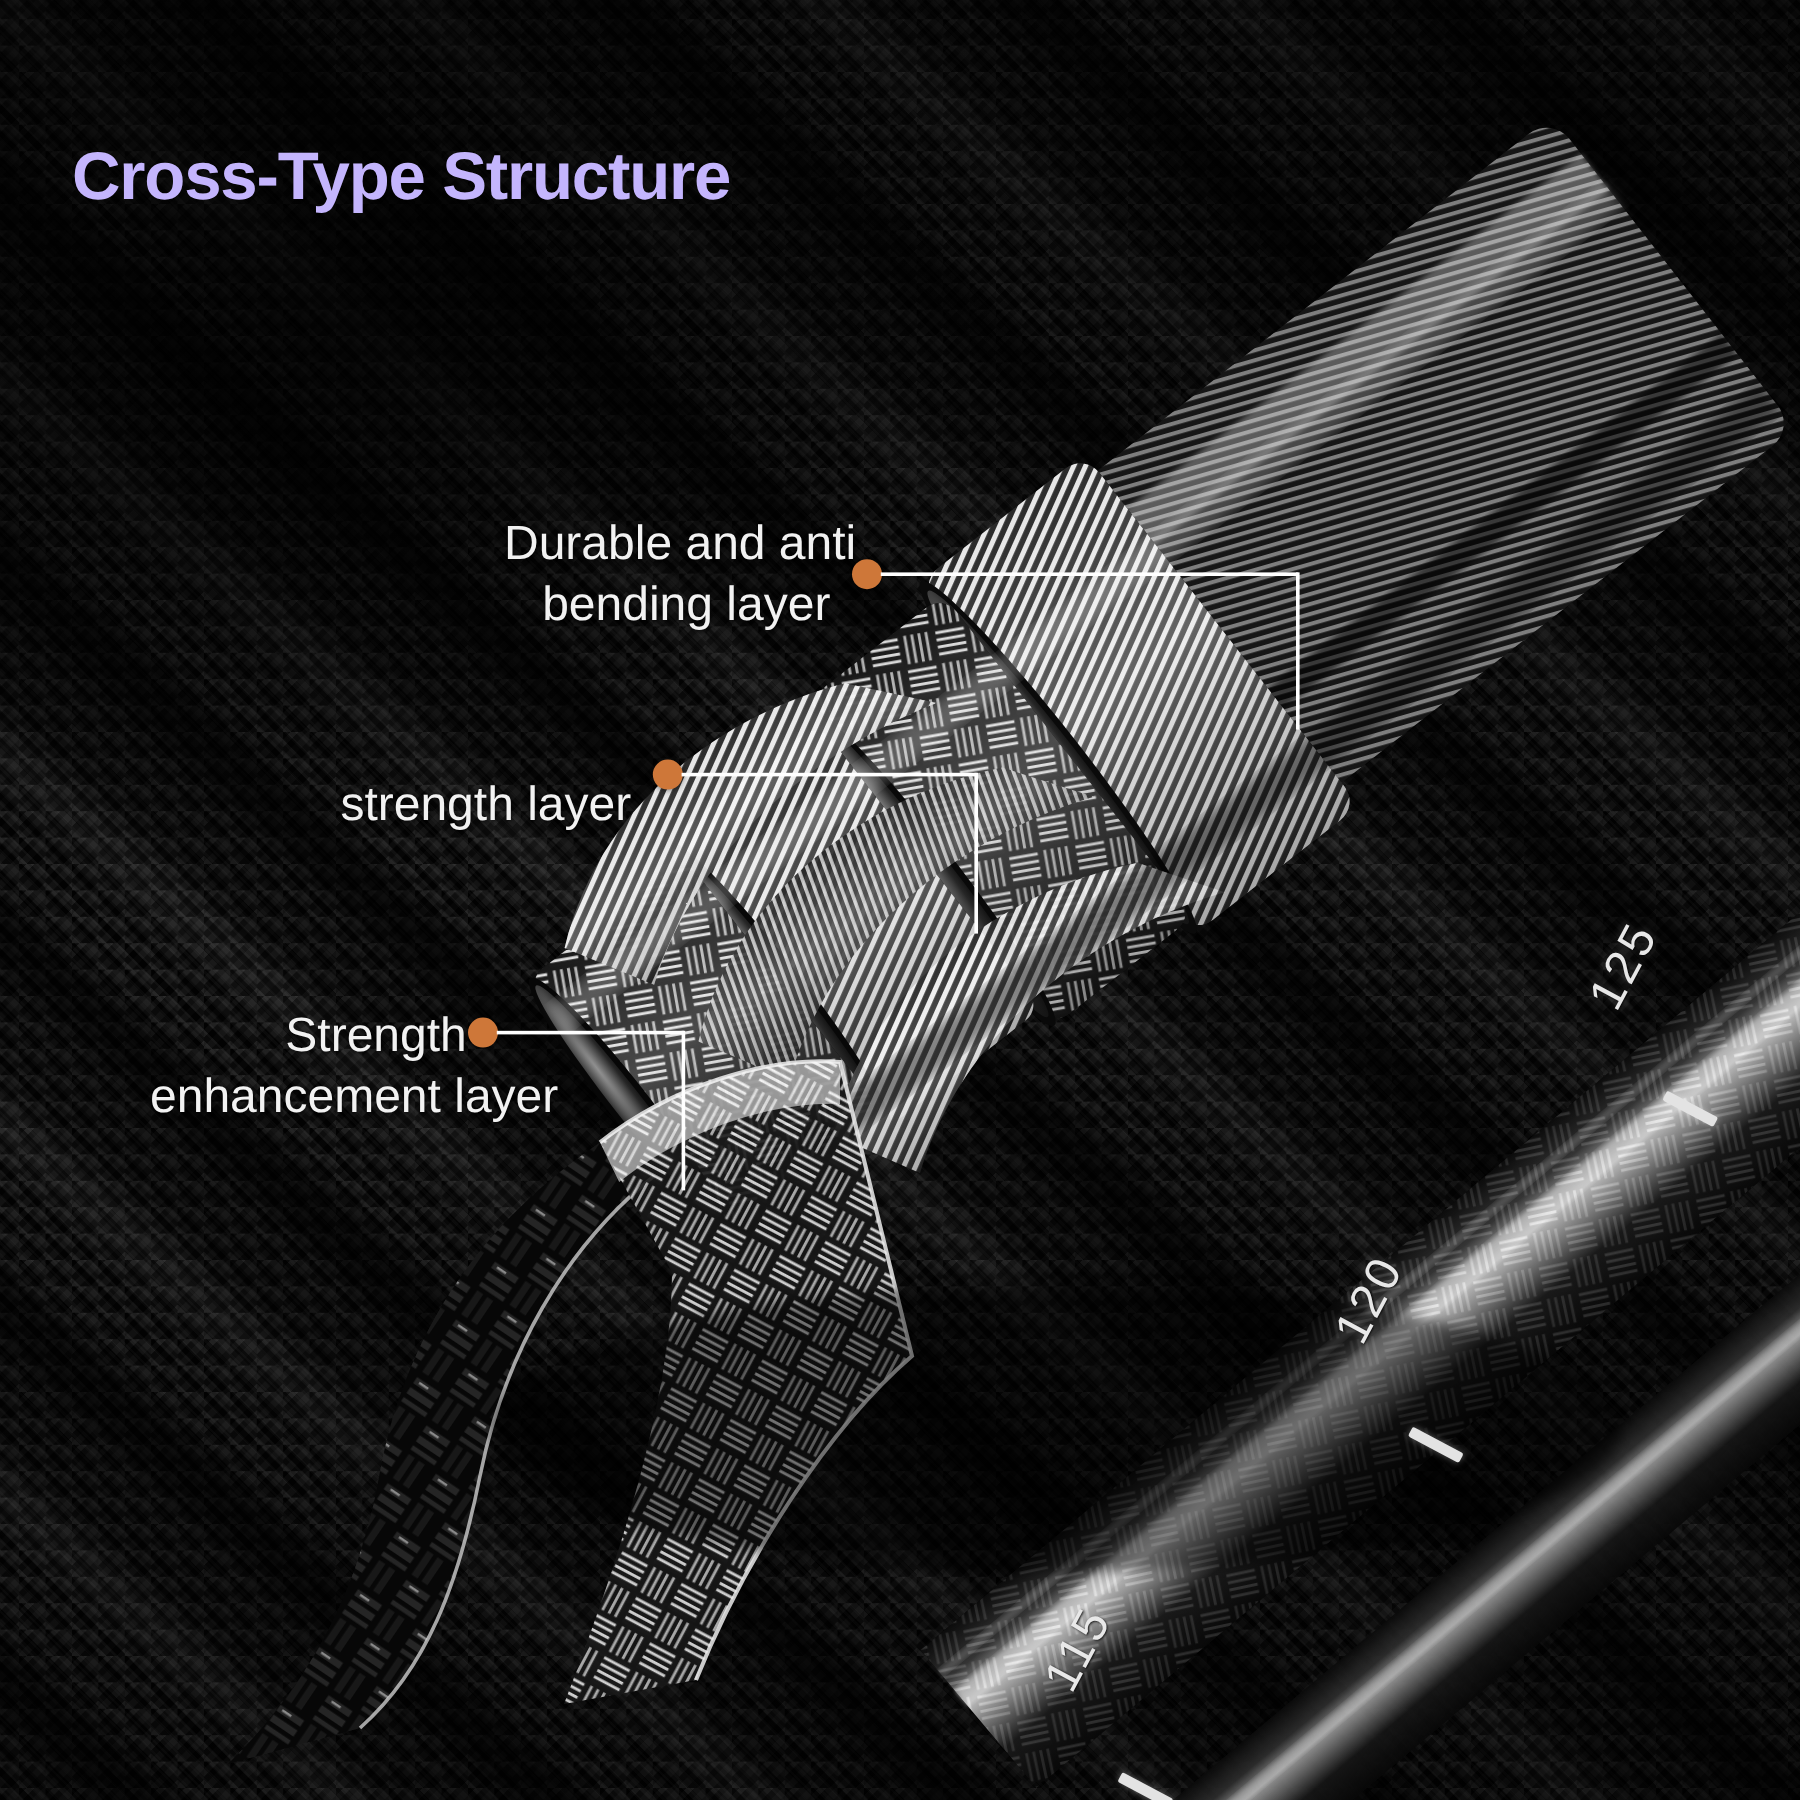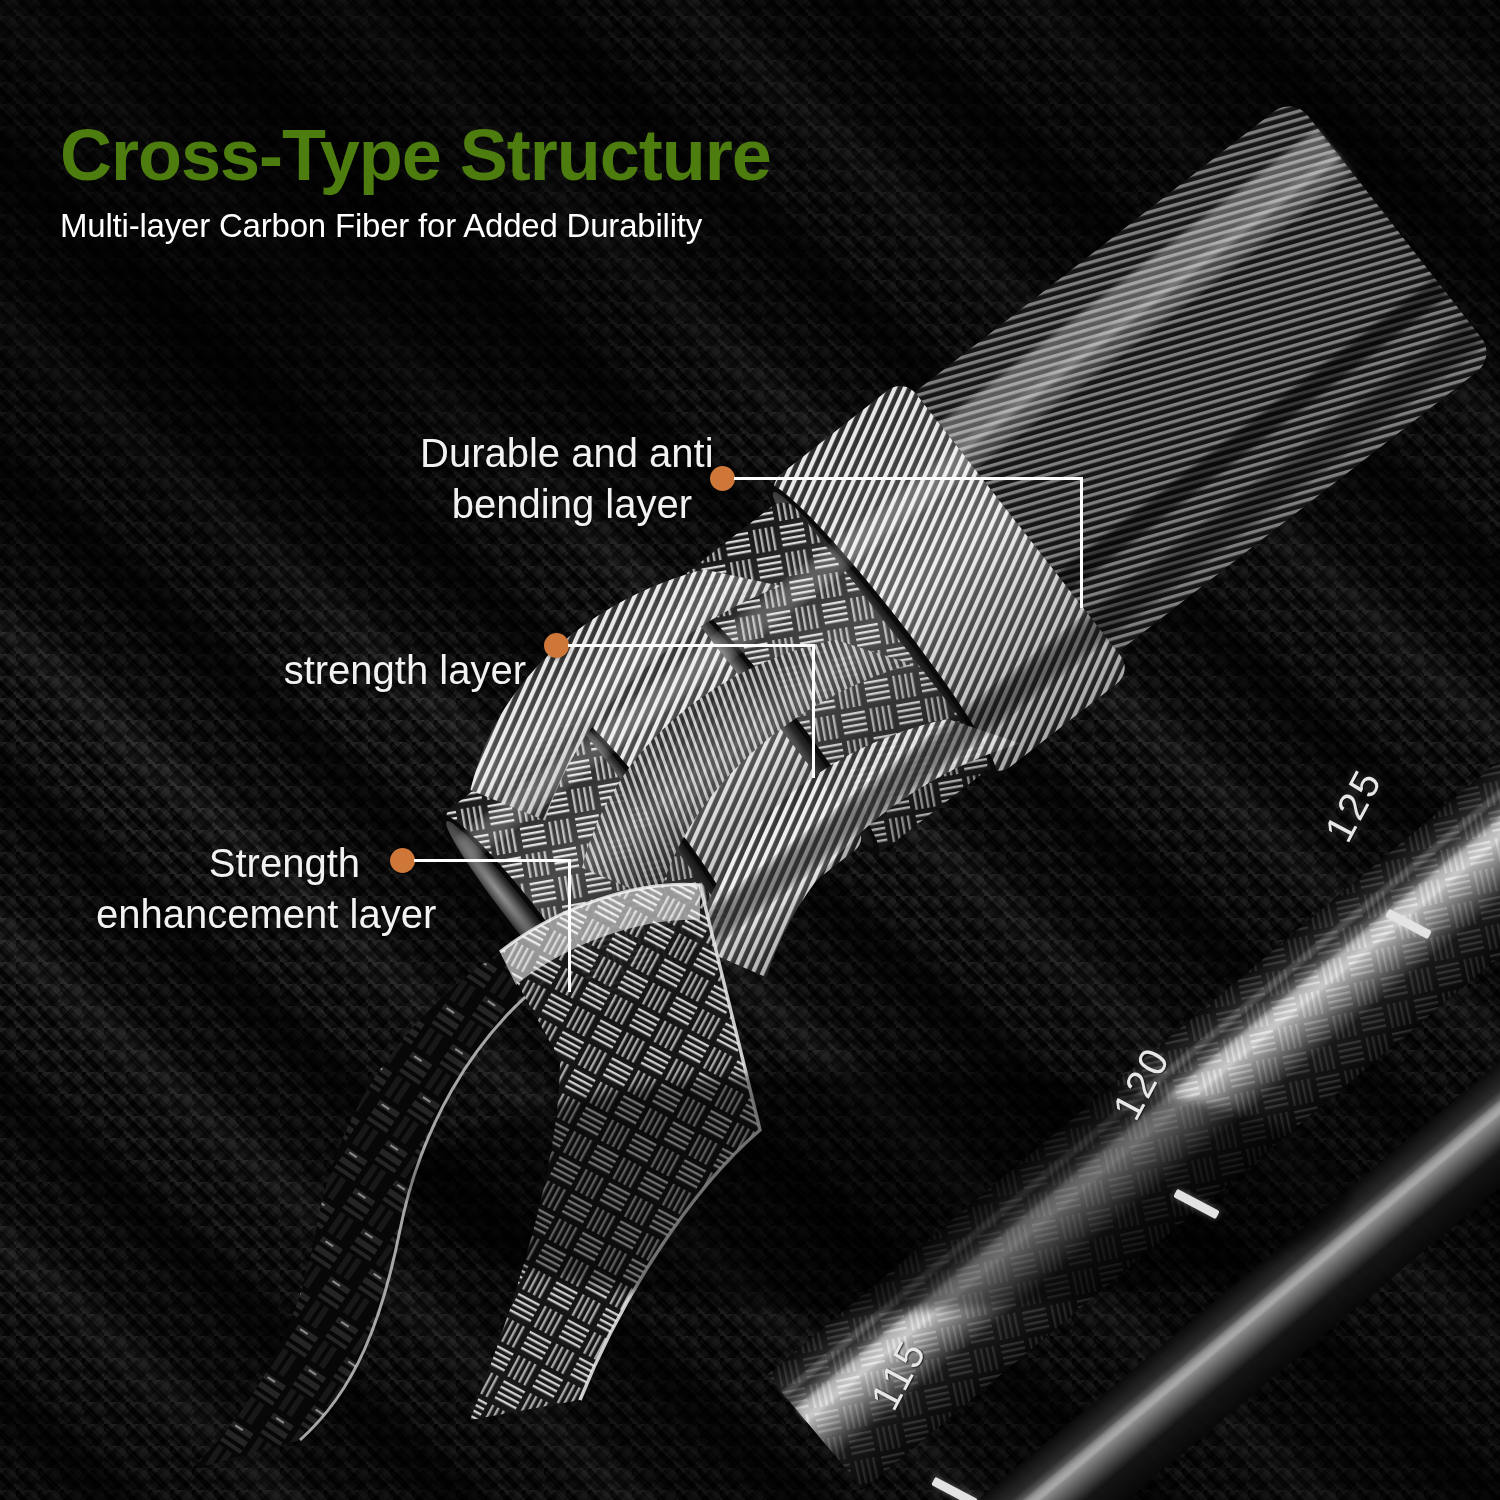--- a/index.html
+++ b/index.html
@@ -50,22 +50,22 @@
     position:absolute;inset:0;
     background:
       radial-gradient(900px 700px at 20% 18%, rgba(0,0,0,0.72), rgba(0,0,0,0) 65%),
       radial-gradient(1200px 900px at 88% 12%, rgba(0,0,0,0.6), rgba(0,0,0,0) 60%),
       linear-gradient(160deg, rgba(0,0,0,0.5), rgba(0,0,0,0) 40%, rgba(0,0,0,0.45));
   }
 
   
   .headings{position:absolute;left:60px;top:118px;z-index:60;}
   .title{
-    font-size:72px;font-weight:bold;letter-spacing:-1px;line-height:1.05;
-    color:#4d7c0f;margin:0;white-space:nowrap;
+    font-size:56px;font-weight:bold;letter-spacing:-1px;line-height:1.05;
+    color:#c4b5fd;margin:0;white-space:nowrap;
   }
   .subtitle{
     font-size:33px;font-weight:300;color:#ffffff;line-height:1.2;
     margin:12px 0 0 0;white-space:nowrap;letter-spacing:-0.2px;
   }
 
   
   .callout{position:absolute;z-index:70;}
   .callout .label{
     position:absolute;color:#f2f2f2;font-weight:300;font-size:40px;
@@ -302,21 +302,20 @@
   <div class="tick" style="left:1404px;top:900px;width:9px;height:48px;transform:rotate(-62deg);"></div>
 
   <div class="meas" style="left:1104px;top:1106px;transform:rotate(-62deg);transform-origin:left top;">120</div>
   <div class="tick" style="left:1192px;top:1180px;width:9px;height:48px;transform:rotate(-62deg);"></div>
 
   <div class="meas" style="left:862px;top:1396px;transform:rotate(-62deg);transform-origin:left top;">115</div>
   <div class="tick" style="left:950px;top:1468px;width:9px;height:48px;transform:rotate(-62deg);"></div>
 
   <div class="headings">
     <h1 class="title">Cross-Type Structure</h1>
-    <p class="subtitle">Multi-layer Carbon Fiber for Added Durability</p>
   </div>
 
   <div class="callout">
     <div class="label" style="left:420px;top:428px;width:272px;">
       <span>Durable and anti</span><br>
       <span>bending layer</span>
     </div>
     <div class="dot" style="left:710px;top:466px;"></div>
     <div class="lead-h" style="left:734px;top:477px;width:348px;"></div>
     <div class="lead-v" style="left:1080px;top:477px;height:131px;"></div>
@@ -326,21 +325,21 @@
     <div class="label" style="left:160px;top:594px;width:366px;">
       <br>
       <span>strength layer</span>
     </div>
     <div class="dot" style="left:544px;top:633px;"></div>
     <div class="lead-h" style="left:568px;top:644px;width:246px;"></div>
     <div class="lead-v" style="left:812px;top:644px;height:134px;"></div>
   </div>
 
   <div class="callout">
-    <div class="label" style="left:96px;top:838px;width:264px;">
+    <div class="label" style="left:125px;top:838px;width:264px;">
       <span>Strength</span><br>
       <span>enhancement layer</span>
     </div>
     <div class="dot" style="left:390px;top:848px;"></div>
     <div class="lead-h" style="left:414px;top:859px;width:156px;"></div>
     <div class="lead-v" style="left:568px;top:859px;height:133px;"></div>
   </div>
 
 </div>
 

